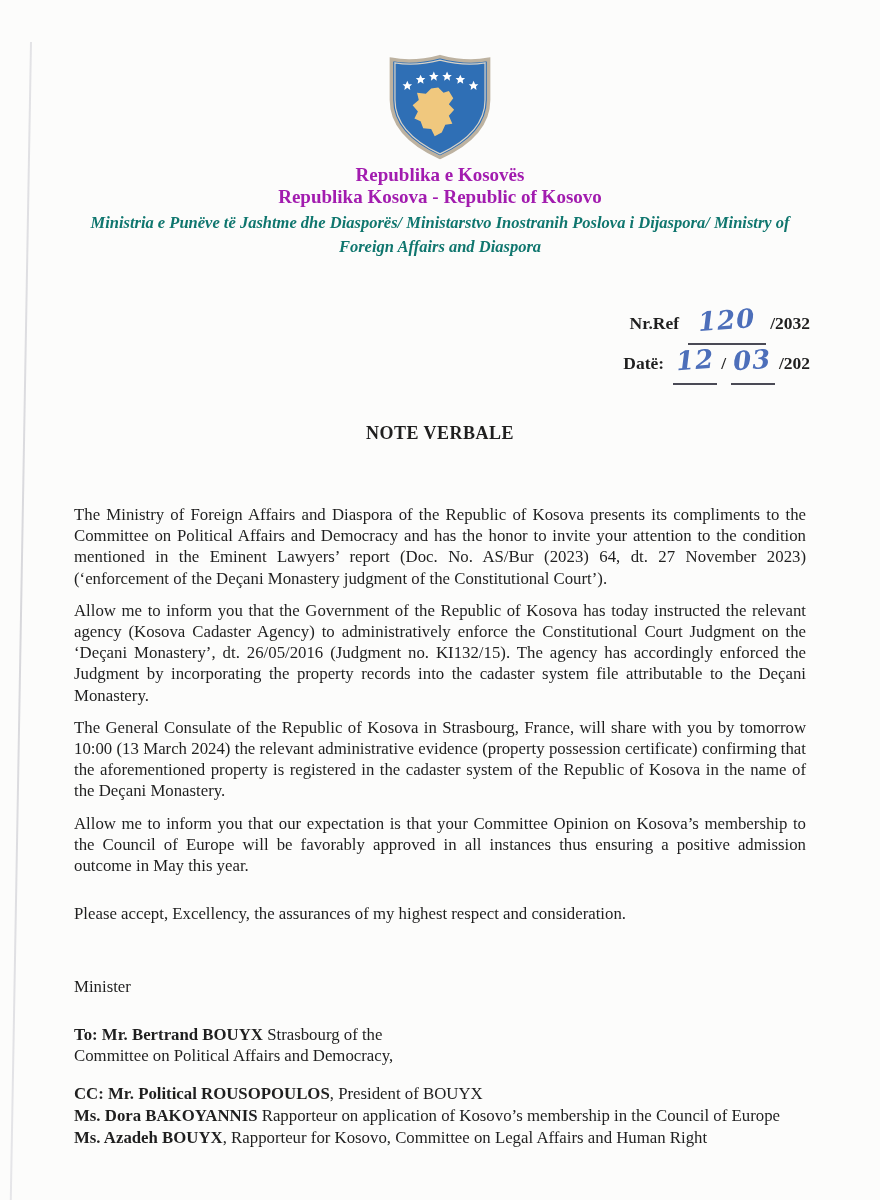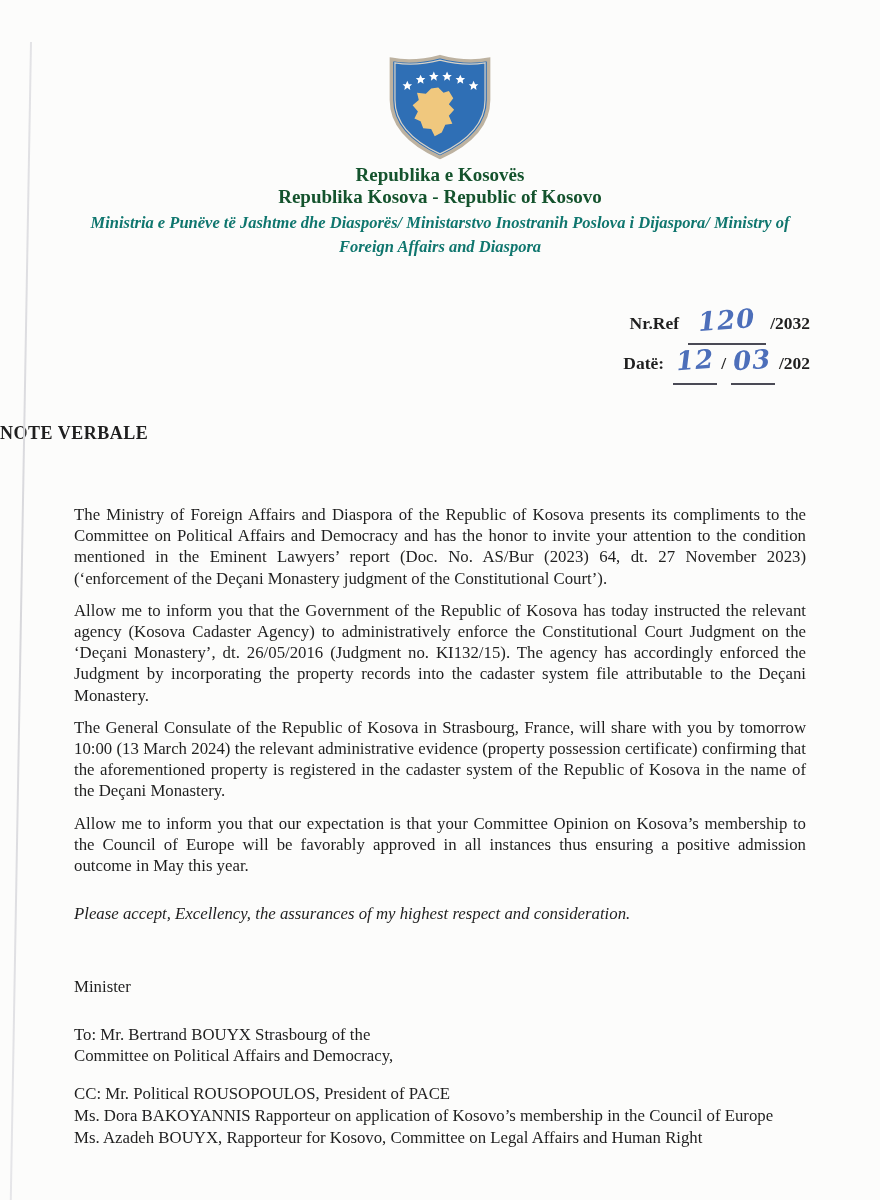--- a/index.html
+++ b/index.html
@@ -17,21 +17,21 @@
     position:absolute; left:30px; top:42px;
     width:2px; height:1160px;
     background:linear-gradient(#e3e3e6,#d7d7db,#e6e6e9);
     transform:rotate(1deg);
     transform-origin:top left;
   }
   
   .emblem-wrap { padding-top:54px; text-align:center; }
   .emblem { width:106px; height:106px; display:inline-block; }
   .hdr-title {
-    text-align:center; font-weight:bold; color:#14532d;
+    text-align:center; font-weight:bold; color:#a21caf;
     font-size:19px; line-height:22px;
   }
   .hdr-ministry {
     margin:3px auto 0; width:710px;
     text-align:center; font-style:italic; font-weight:bold;
     color:#0f766e; font-size:16.5px; line-height:24px;
   }
   
   .ref-block {
     margin-top:44px; padding-right:70px;
@@ -49,33 +49,33 @@
   }
   .hand-slot {
     display:inline-block; text-align:center;
     border-bottom:2px solid #4a4a55;
     vertical-align:baseline;
   }
   .slot-ref { min-width:78px; }
   .slot-date { min-width:44px; }
   
   .doc-title {
-    margin-top:40px; 
+    margin-top:40px; text-align:center;
     font-weight:bold; font-size:18px; letter-spacing:0.5px;
   }
   .body-block { margin:60px auto 0; width:732px; }
   .body-block p {
     text-align:justify; font-size:16.8px; line-height:21.2px;
     margin-bottom:11px;
   }
-  .closing { margin-top:27px; text-align:left !important;font-style:italic; }
+  .closing { margin-top:27px; text-align:left !important; }
   .signature { margin-top:52px; }
   .to-block { margin-top:26px; font-size:16.8px; line-height:21.5px; }
   .cc-block { margin-top:16px; font-size:16.8px; line-height:22px; }
-  .b { font-weight:normal; }
+  .b { font-weight:bold; }
 </style>
 </head>
 <body>
 
 <div class="page">
   <div class="scan-line"></div>
 
   <div class="emblem-wrap">
     <svg class="emblem" viewBox="0 0 120 120" aria-hidden="true">
       <defs>
@@ -126,18 +126,18 @@
     <p class="closing">Please accept, Excellency, the assurances of my highest respect and consideration.</p>
 
     <p class="signature">Minister</p>
 
     <div class="to-block">
       <div><span class="b">To: Mr. Bertrand BOUYX</span><span> Strasbourg of the</span></div>
       <div>Committee on Political Affairs and Democracy,</div>
     </div>
 
     <div class="cc-block">
-      <div><span class="b">CC: Mr. Political ROUSOPOULOS</span><span>, President of PACE</span></div>
+      <div><span class="b">CC: Mr. Political ROUSOPOULOS</span><span>, President of BOUYX</span></div>
       <div><span class="b">Ms. Dora BAKOYANNIS</span><span> Rapporteur on application of Kosovo’s membership in the Council of Europe</span></div>
       <div><span class="b">Ms. Azadeh BOUYX</span><span>, Rapporteur for Kosovo, Committee on Legal Affairs and Human Right</span></div>
     </div>
   </div>
 </div>
 
 </body></html>

